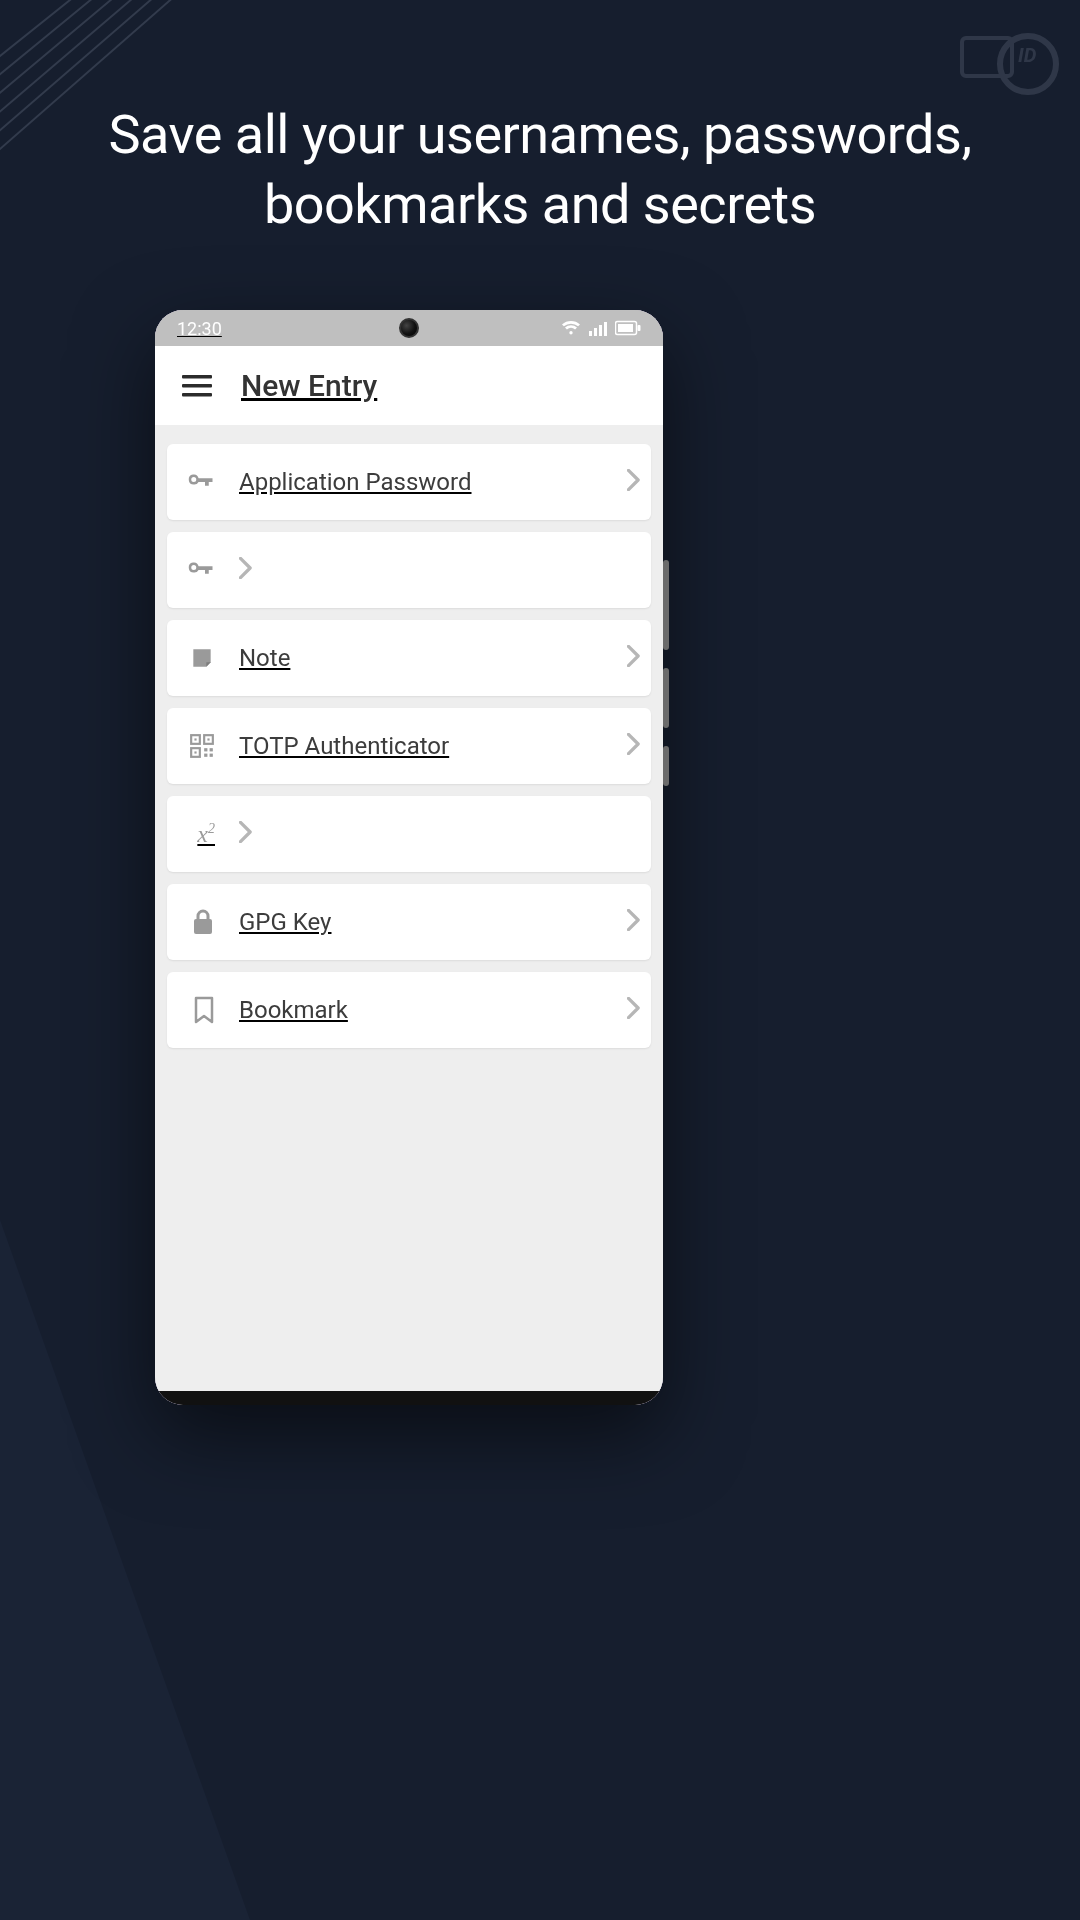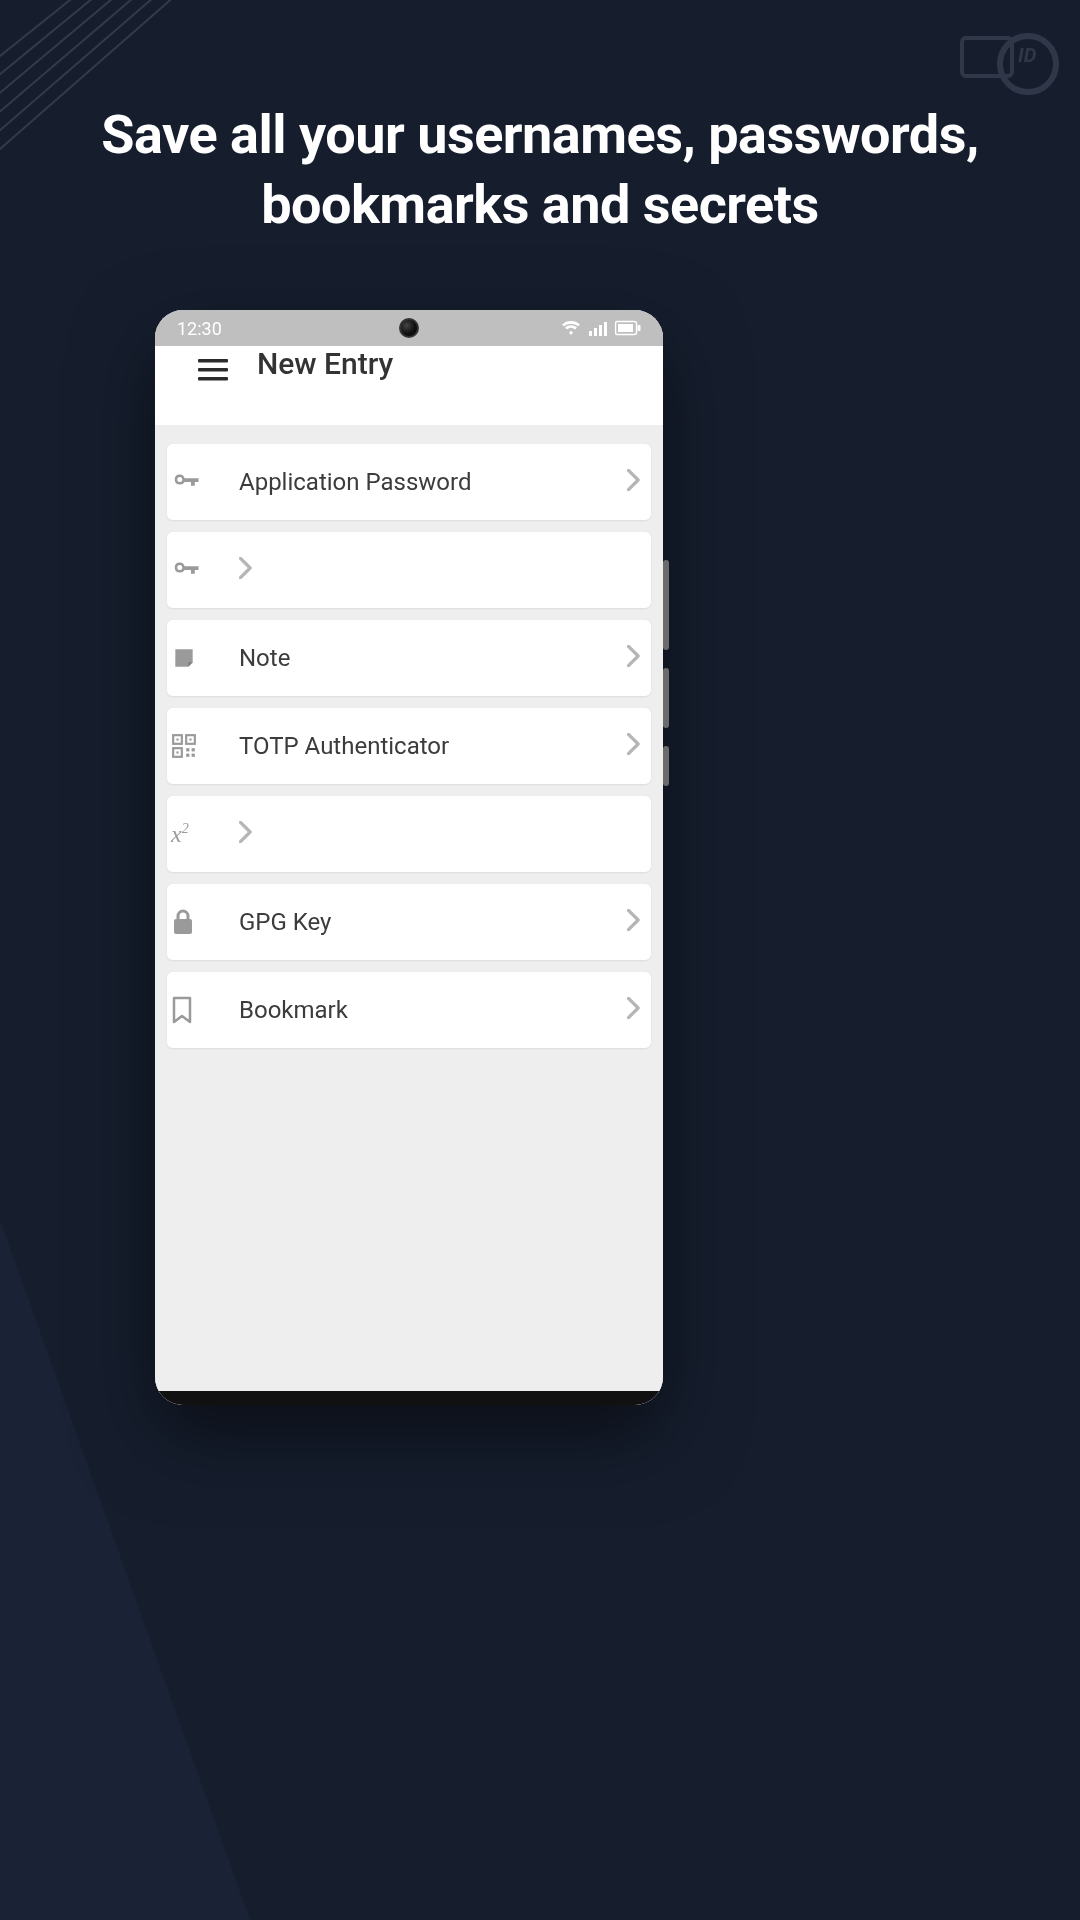--- a/index.html
+++ b/index.html
@@ -46,39 +46,40 @@
   }
 
   .headline {
     position: absolute;
     top: 100px;
     left: 0;
     right: 0;
     text-align: center;
     color: #ffffff;
     font-size: 54px;
-    font-weight: 700;
+    font-weight: 400;
     line-height: 1.3;
     padding: 0 46px;
     letter-spacing: -0.5px;
   }
 
   
   .phone {
     position: absolute;
     left: 155px;
     top: 310px;
     width: 508px;
     height: 1095px;
     border-radius: 28px;
     background: #4c1d95;
     box-shadow: 0 30px 80px rgba(0,0,0,0.55),
                 inset 0 0 0 2px #b8b8b8,
                 inset 0 0 0 10px #e4e4e4;
     overflow: hidden;
+    text-decoration: underline;
   }
 
   .status-bar {
     height: 36px;
     background: #bfbfbf;
     display: flex;
     align-items: center;
     justify-content: space-between;
     padding: 0 22px;
     color: #ffffff;
@@ -96,21 +97,22 @@
     background: radial-gradient(circle at 35% 35%, #444 0%, #111 55%, #000 100%);
     border: 2px solid #333;
   }
   .status-right { display: flex; align-items: center; gap: 8px; }
   .status-right svg { display: block; }
 
   .app-header {
     height: 80px;
     background: #ffffff;
     display: flex;
-    padding: 0 34px;
+    align-items: center;
+    padding: 0 18px;
     border-bottom: 1px solid #eee;
   }
   .hamburger {
     width: 48px;
     height: 48px;
     display: flex;
     align-items: center;
     justify-content: center;
     margin-right: 20px;
   }
@@ -135,21 +137,21 @@
     margin-bottom: 12px;
     display: flex;
     align-items: center;
     padding: 0 4px;
     box-shadow: 0 1px 2px rgba(0,0,0,0.08);
   }
   .card-icon {
     width: 44px;
     display: flex;
     align-items: center;
-    justify-content: flex-start;
+    justify-content: flex-end;
     color: #9a9a9a;
     flex: 0 0 44px;
     margin-right: 24px;
   }
   .card-label {
     flex: 1;
     font-size: 24px;
     color: #3c3c3c;
   }
   .card-chevron {

